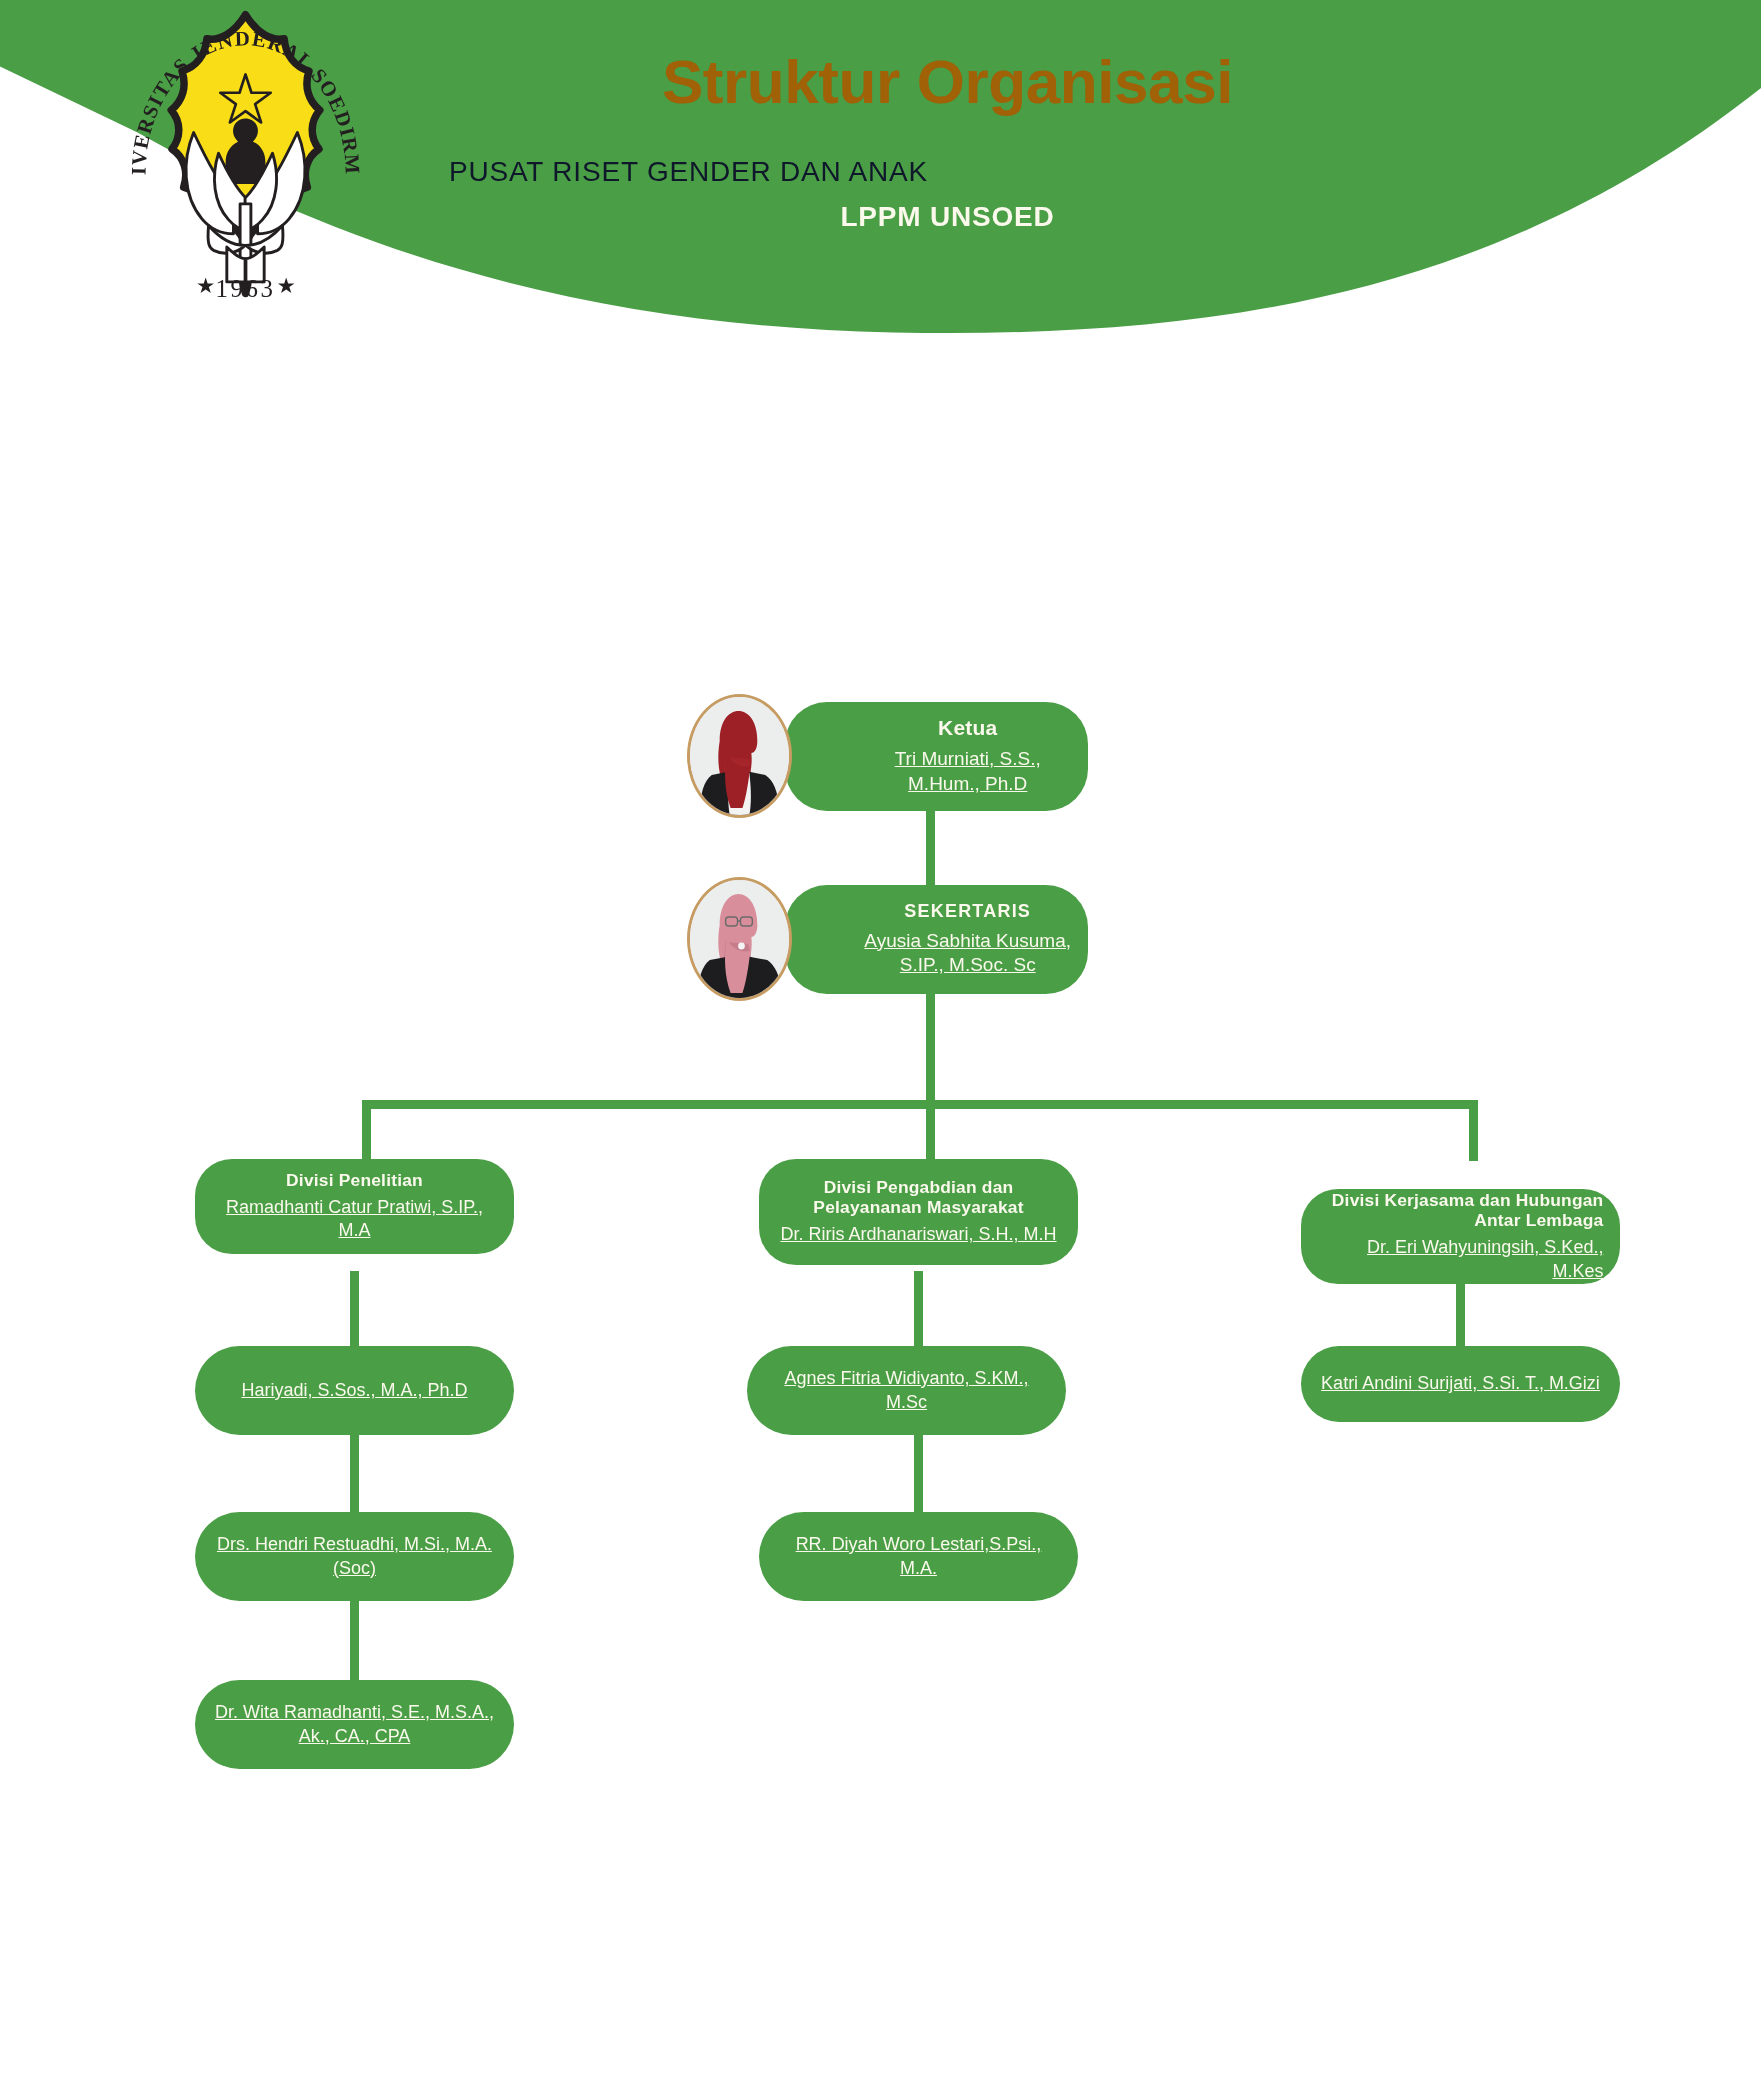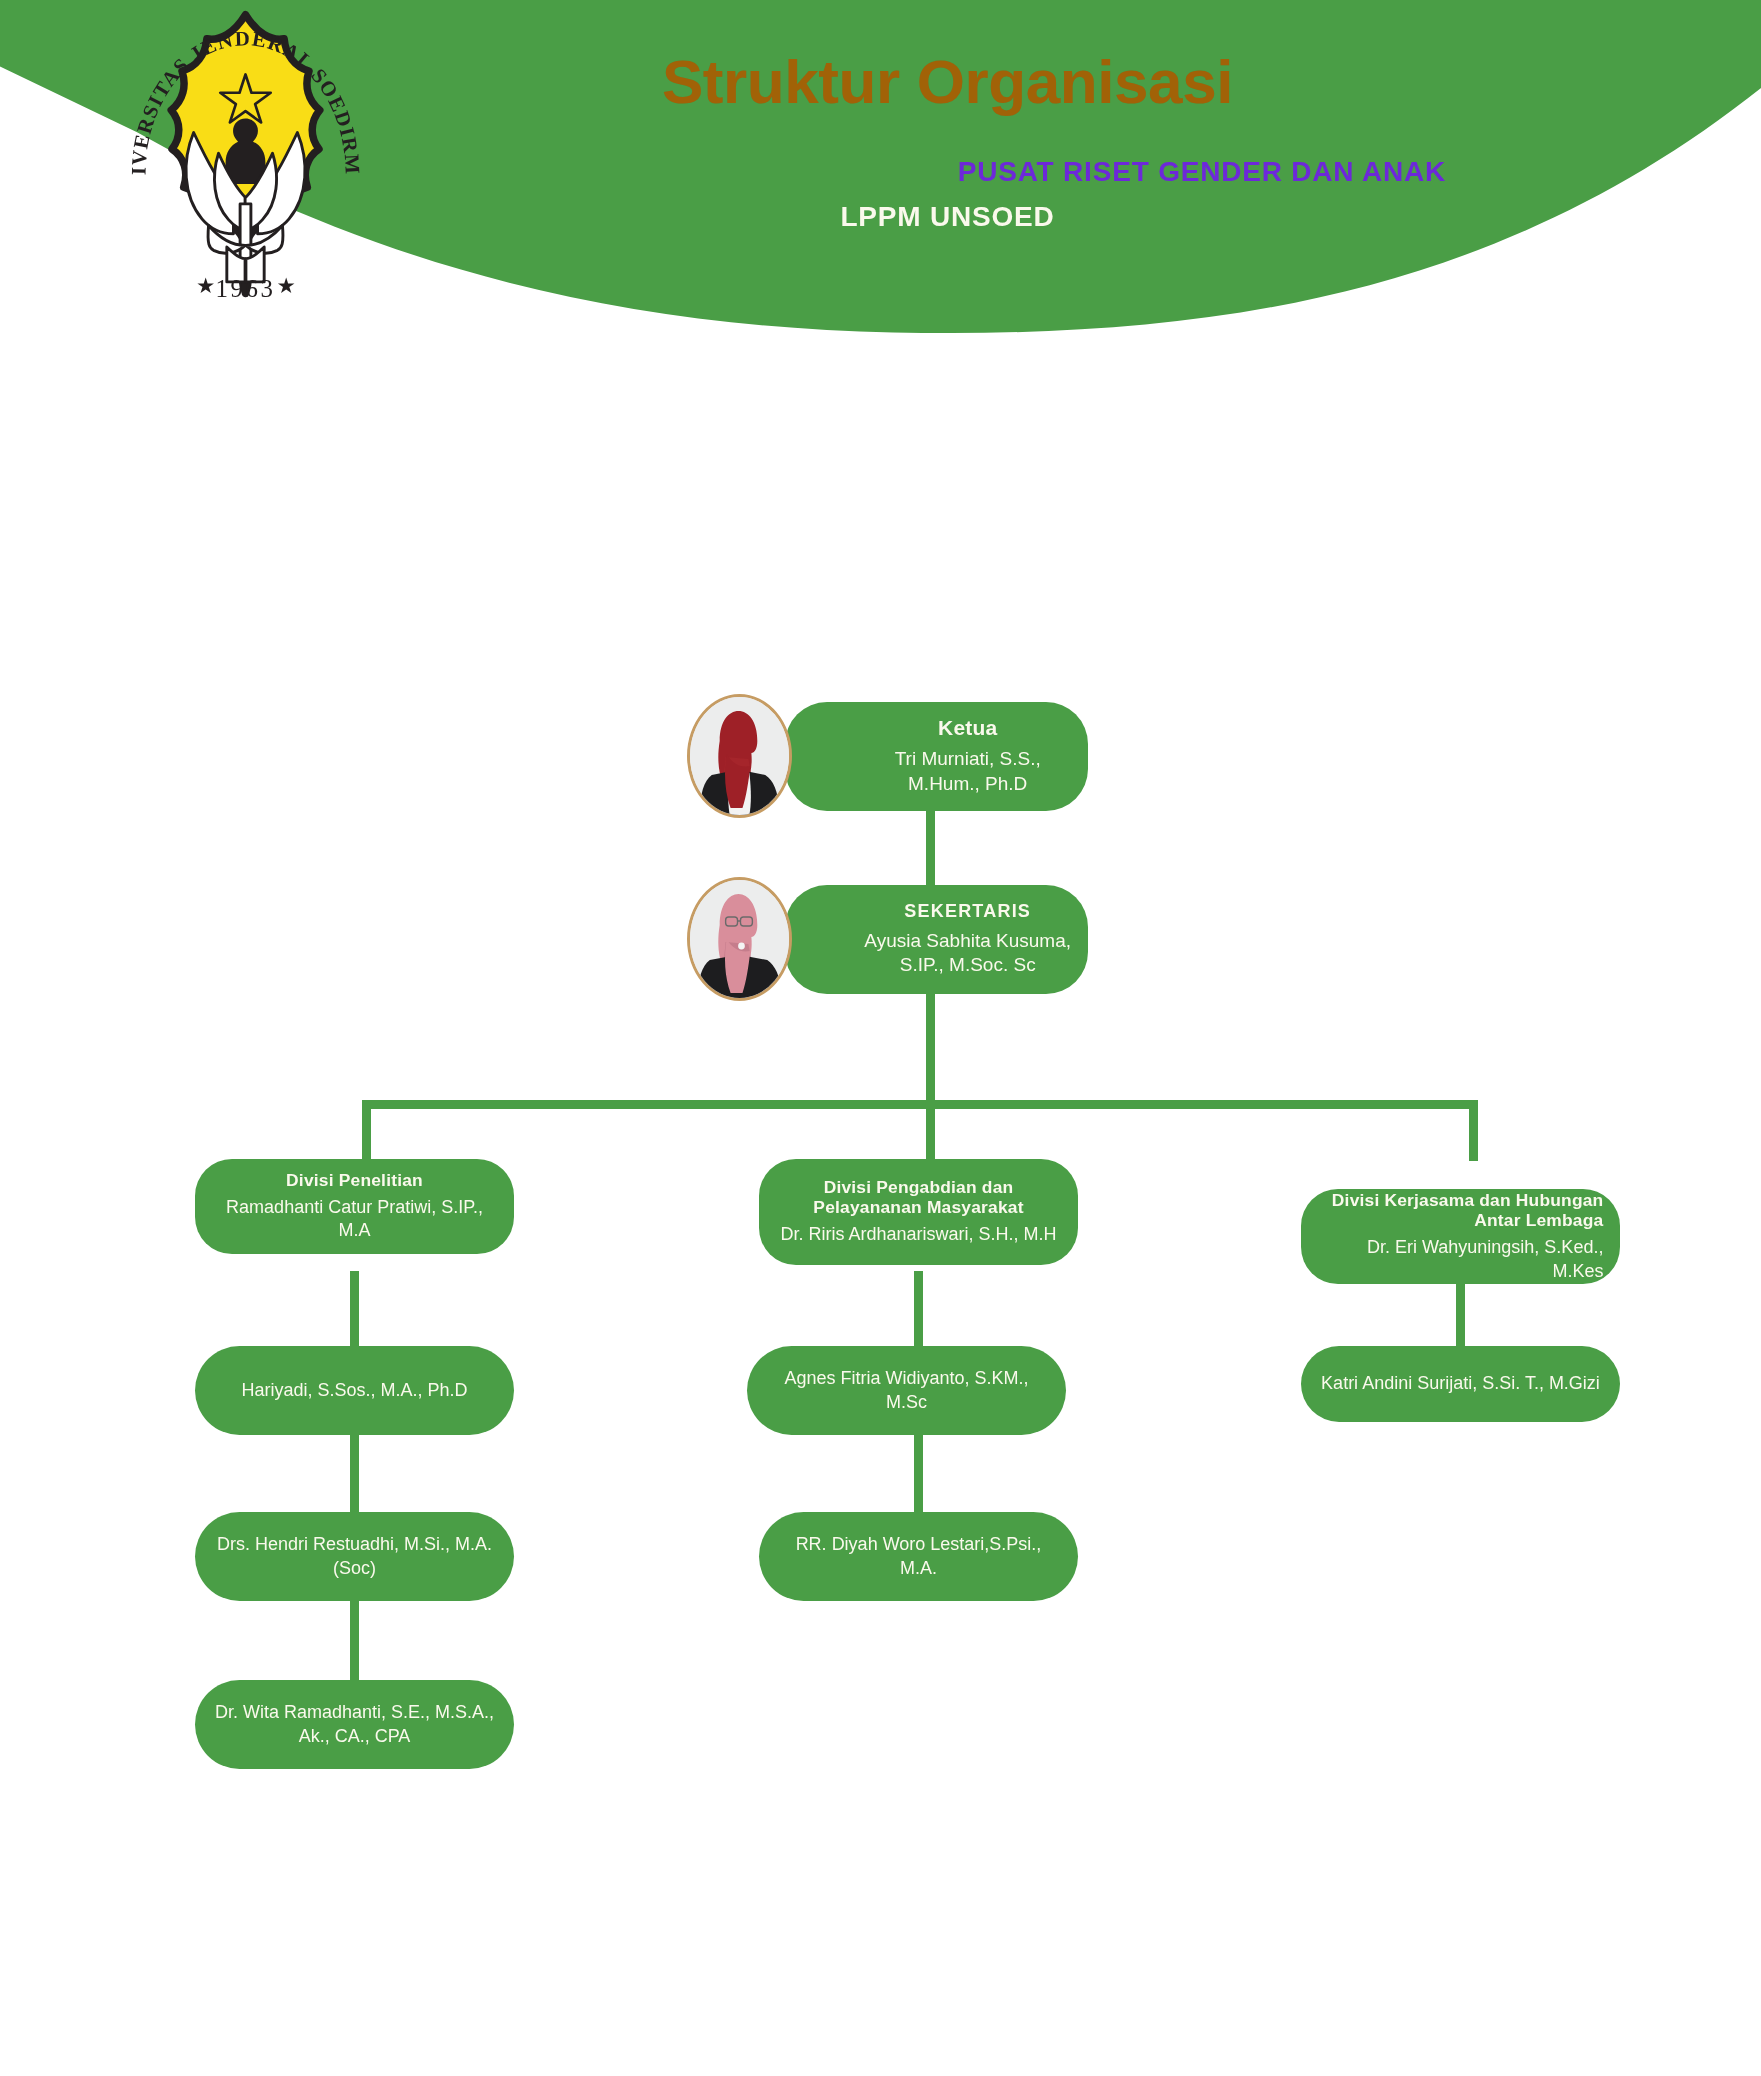--- a/index.html
+++ b/index.html
@@ -17,22 +17,22 @@
   #header-band svg{display:block;}
   #header-title{
     position:absolute;left:449px;top:50px;width:997px;
     text-align:center;
     font-size:62px;line-height:1.02;font-weight:bold;
     color:#a16207;letter-spacing:-0.4px;
     text-shadow:0 0 0.8px rgba(0,0,0,.05);
   }
   #header-sub1{
     position:absolute;left:449px;top:156px;width:997px;
-    text-align:right;font-size:28px;font-weight:bold;
-    letter-spacing:0.8px;color:#6d28d9;
+    text-align:left;font-size:28px;font-weight:normal;
+    letter-spacing:0.8px;color:#0f172a;
   }
   #header-sub2{
     position:absolute;left:449px;top:201px;width:997px;
     text-align:center;font-size:28px;font-weight:bold;
     letter-spacing:0.8px;color:#FAF9EC;
   }
   #unsoed-logo{
     position:absolute;left:102px;top:8.3px;width:287px;height:332px;
   }
   
@@ -46,21 +46,21 @@
     align-items:center;justify-content:center;
     text-align:center;
     box-sizing:border-box;
     padding:5.8px 16.6px;
   }
   .node .role{
     font-weight:bold;font-size:21px;line-height:1.12;
     margin-bottom:7.5px;letter-spacing:0.2px;
   }
   .node .role.caps{letter-spacing:1.2px;}
-  .node .pname{font-size:19px;line-height:1.3;font-weight:400;}
+  .node .pname{font-size:19px;line-height:1.3;font-weight:400;text-decoration:underline;}
   .node.small .pname{font-size:18px;}
   .node .role.dv{font-size:17.4px;line-height:1.16;margin-bottom:5.8px;}
 
   .avatar{
     position:absolute;
     border-radius:50%;
     border:3.7px solid #C69C63;
     background:#e9e9ea;
     overflow:hidden;
     box-sizing:border-box;

